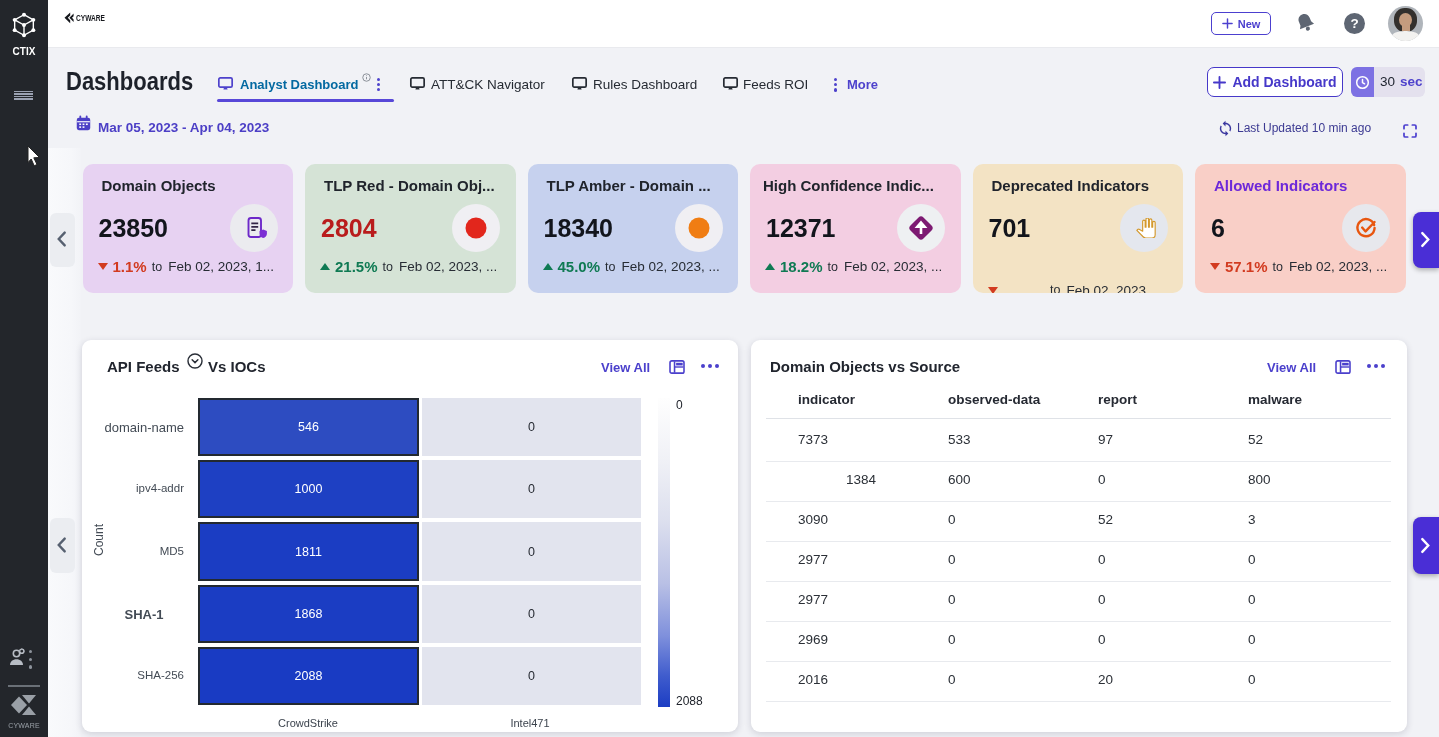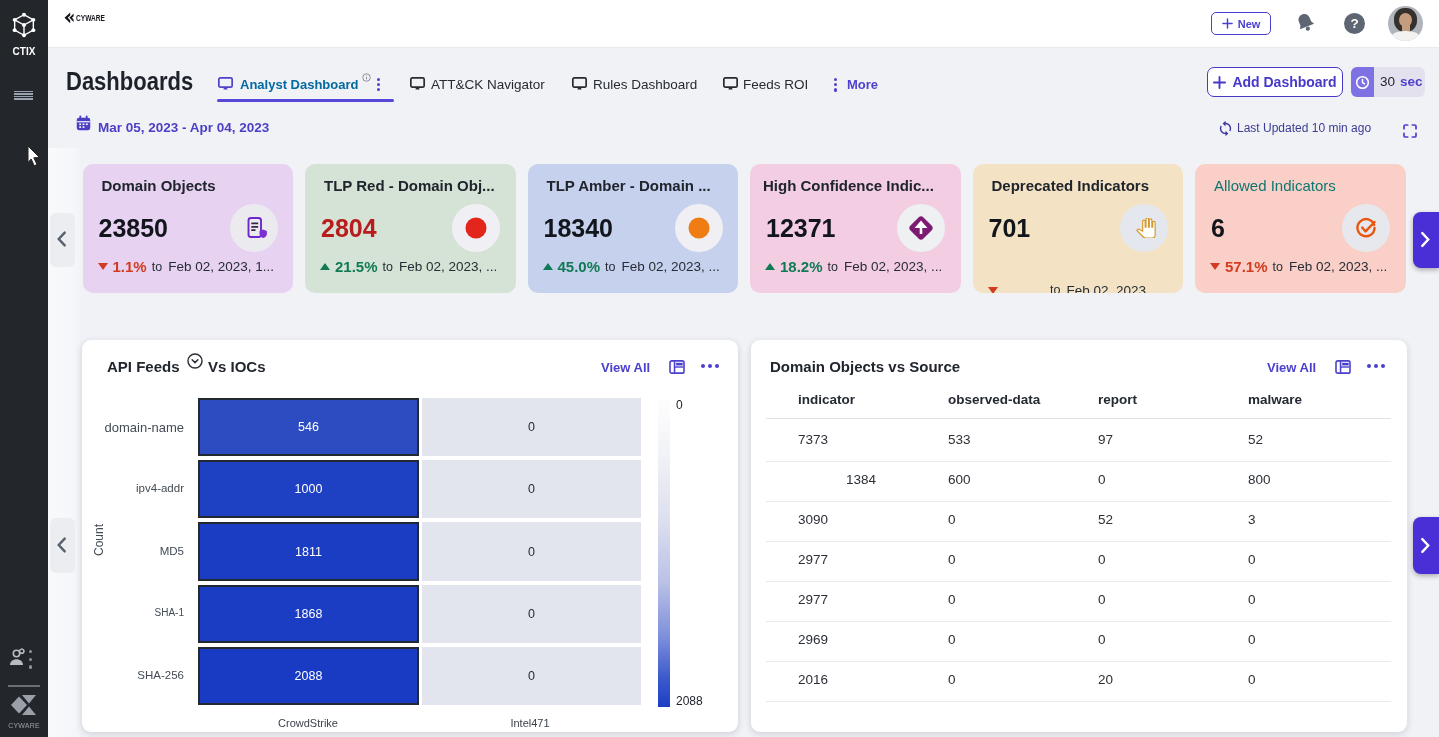--- a/index.html
+++ b/index.html
@@ -244,21 +244,21 @@
   <div class="abs" style="left:15px;top:257px;display:flex;align-items:center;top:256px;width:185.5px;white-space:nowrap;overflow:hidden;top:256px;transform:none;top:256px;"></div>
   <div class="abs" style="left:15px;top:94px;display:flex;align-items:center;width:188.5px;white-space:nowrap;overflow:hidden;">
     <div style="width:0;height:0;border-left:5.5px solid transparent;border-right:5.5px solid transparent;border-top:7px solid #d23b20;margin-right:5px;"></div>
     <span style="font-size:15px;font-weight:bold;color:#d23b20;margin-top:47px;">64.3%</span>
     <span style="font-size:12.5px;color:#272c34;margin-left:5px;">to</span>
     <span style="font-size:13.5px;color:#272c34;margin-left:6px;">Feb 02, 2023, ...</span>
   </div>
 </div>
 
 <div class="abs" style="left:1195.0px;top:164px;width:210.5px;height:129px;border-radius:10px;background:#f9cfc7;overflow:hidden;">
-  <div class="abs" style="left:0;top:13px;width:100%;padding:0 19px;font-size:15px;font-weight:normal;color:#0f766e;text-align:left;white-space:nowrap;overflow:hidden;">Allowed Indicators</div>
+  <div class="abs" style="left:0;top:13px;width:100%;padding:0 19px;font-size:15px;font-weight:bold;color:#6d28d9;text-align:left;white-space:nowrap;overflow:hidden;">Allowed Indicators</div>
   <div class="abs" style="left:16px;top:50px;font-size:25px;font-weight:bold;color:#12151c;">6</div>
   <div class="abs" style="left:147.0px;top:40px;width:48px;height:48px;border-radius:50%;background:#e7e8ed;display:flex;align-items:center;justify-content:center;">
       <svg width="24" height="24" viewBox="0 0 28 28">
 <path d="M23.5 10.5 A 10 10 0 1 0 24 14" fill="none" stroke="#e8560f" stroke-width="2.8" stroke-linecap="round"></path>
 <path d="M9.5 13.5l4 4.5L24 7" fill="none" stroke="#e8560f" stroke-width="2.8" stroke-linecap="round" stroke-linejoin="round"></path>
 </svg>
     </div>
   <div class="abs" style="left:15px;top:257px;display:flex;align-items:center;top:256px;width:185.5px;white-space:nowrap;overflow:hidden;top:256px;transform:none;top:256px;"></div>
   <div class="abs" style="left:15px;top:94px;display:flex;align-items:center;width:188.5px;white-space:nowrap;overflow:hidden;">
     <div style="width:0;height:0;border-left:5.5px solid transparent;border-right:5.5px solid transparent;border-top:7px solid #d23b20;margin-right:5px;"></div>
@@ -305,21 +305,21 @@
 <div class="abs" style="left:422px;top:398.0px;width:219px;height:58.3px;background:#e2e4ee;display:flex;align-items:center;justify-content:center;color:#272b33;font-size:12.5px;">0</div>
 
 <div class="abs" style="left:104px;top:482.34999999999997px;width:80px;text-align:right;font-size:11.5px;color:#434b55;">ipv4-addr</div>
 <div class="abs" style="left:198px;top:460.2px;width:221px;height:58.3px;background:#1e40c3;border:2px solid #232930;display:flex;align-items:center;justify-content:center;color:#fff;font-size:12.5px;">1000</div>
 <div class="abs" style="left:422px;top:460.2px;width:219px;height:58.3px;background:#e2e4ee;display:flex;align-items:center;justify-content:center;color:#272b33;font-size:12.5px;">0</div>
 
 <div class="abs" style="left:104px;top:544.55px;width:80px;text-align:right;font-size:11.5px;color:#434b55;">MD5</div>
 <div class="abs" style="left:198px;top:522.4px;width:221px;height:58.3px;background:#1b3dc3;border:2px solid #232930;display:flex;align-items:center;justify-content:center;color:#fff;font-size:12.5px;">1811</div>
 <div class="abs" style="left:422px;top:522.4px;width:219px;height:58.3px;background:#e2e4ee;display:flex;align-items:center;justify-content:center;color:#272b33;font-size:12.5px;">0</div>
 
-<div class="abs" style="left:104px;top:606.75px;width:80px;text-align:right;font-size:10px;color:#434b55;">SHA-1</div>
+<div class="abs" style="left:104px;top:606.75px;width:80px;text-align:center;font-size:13px;color:#434b55;font-weight:bold;">SHA-1</div>
 <div class="abs" style="left:198px;top:584.6px;width:221px;height:58.3px;background:#1b3dc3;border:2px solid #232930;display:flex;align-items:center;justify-content:center;color:#fff;font-size:12.5px;">1868</div>
 <div class="abs" style="left:422px;top:584.6px;width:219px;height:58.3px;background:#e2e4ee;display:flex;align-items:center;justify-content:center;color:#272b33;font-size:12.5px;">0</div>
 
 <div class="abs" style="left:104px;top:668.9499999999999px;width:80px;text-align:right;font-size:11.5px;color:#434b55;">SHA-256</div>
 <div class="abs" style="left:198px;top:646.8px;width:221px;height:58.3px;background:#193bc3;border:2px solid #232930;display:flex;align-items:center;justify-content:center;color:#fff;font-size:12.5px;">2088</div>
 <div class="abs" style="left:422px;top:646.8px;width:219px;height:58.3px;background:#e2e4ee;display:flex;align-items:center;justify-content:center;color:#272b33;font-size:12.5px;">0</div>
 
 <div class="abs" style="left:82px;top:534px;width:30px;transform:rotate(-90deg);transform-origin:center;font-size:12px;color:#434b55;text-align:center;left:84px;">Count</div>
 <div class="abs" style="left:248px;top:717px;width:120px;text-align:center;font-size:11px;color:#3c434d;">CrowdStrike</div>
 <div class="abs" style="left:470px;top:717px;width:120px;text-align:center;font-size:11px;color:#3c434d;">Intel471</div>

